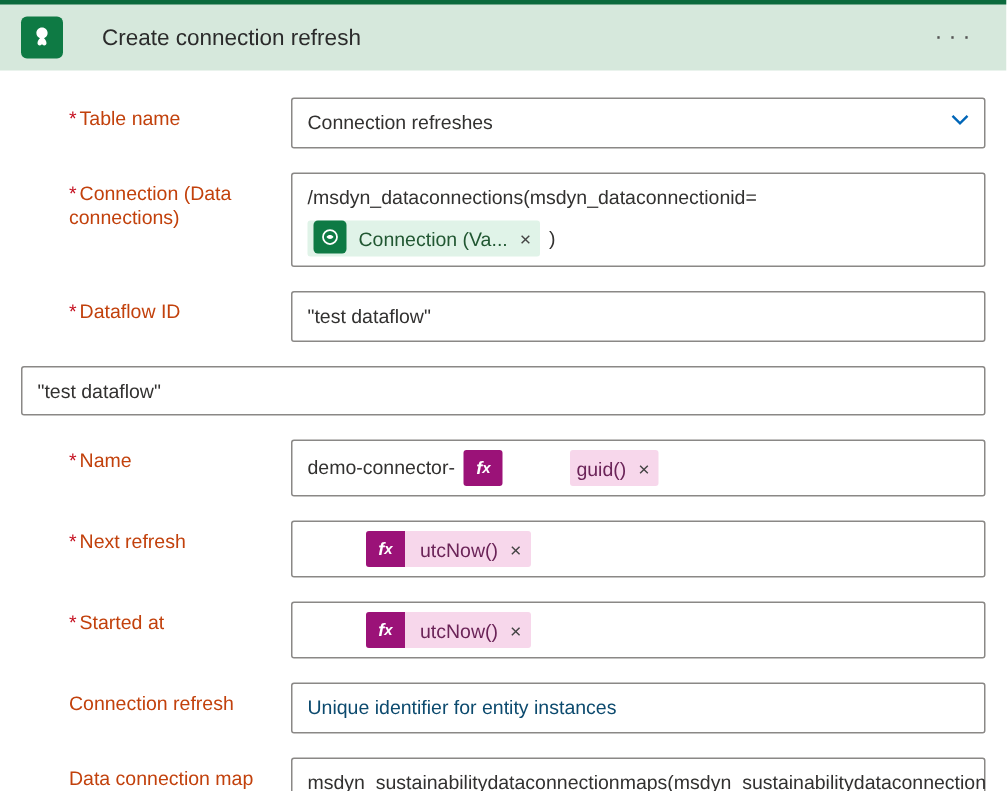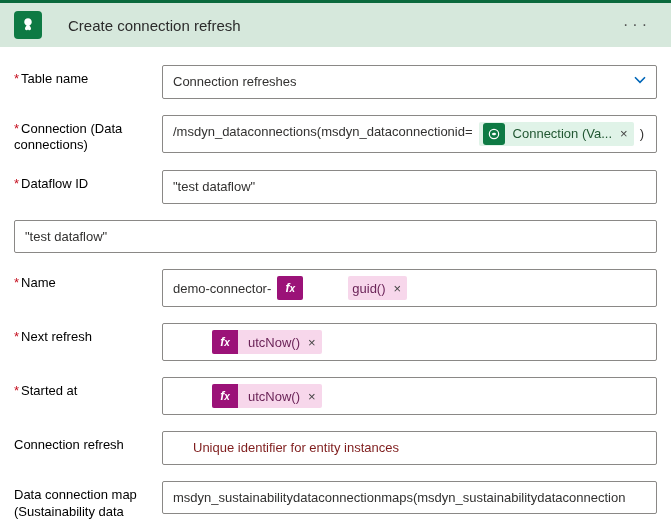--- a/index.html
+++ b/index.html
@@ -24,21 +24,21 @@
     background: #0e7a44;
     border-radius: 4px;
     display: flex; align-items: center; justify-content: center;
   }
   .header .logo svg { width: 18px; height: 18px; }
   .header .title { font-size: 15px; color: #2b2b2b; flex:1; }
   .header .dots { letter-spacing: 4px; font-size: 16px; color: #555; padding: 0 6px; cursor:pointer; }
 
   .body { padding: 18px 14px 8px 14px; }
   .row { display: flex; align-items: flex-start; margin-bottom: 16px; }
-  .label-col { width: 148px; flex: 0 0 148px; padding-top: 6px; font-size: 13px; color: #000000; line-height: 1.3; }
+  .label-col { width: 148px; flex: 0 0 148px; padding-top: 6px; font-size: 13px; color: #c2410c; line-height: 1.3; margin-left: 32px; }
   .req::before { content: "*"; color: #c50f1f; margin-right: 2px; }
   .field-col { flex: 1; min-width: 0; }
 
   .fieldbox {
     border: 1px solid #8a8886;
     border-radius: 2px;
     padding: 6px 10px;
     min-height: 32px;
     display: flex;
     flex-wrap: wrap;
@@ -47,25 +47,25 @@
     font-size: 13px;
     line-height: 1.5;
     background:#fff;
     position: relative;
   }
   .fieldbox.select { padding-right: 14px; }
   .chevron {
     position: absolute; right: 8px; top: 50%; transform: translateY(-50%);
   }
   .chevron svg { width: 16px; height: 16px; }
-  .placeholder { color: #7f1d1d; margin-left: 20px; }
+  .placeholder { color: #0c4a6e; }
 
   .token {
     display: inline-flex;
-    align-items: center;
+    align-items: flex-end;
     border-radius: 2px;
     padding: 2px 6px 2px 4px;
     gap: 6px;
     font-size: 13px;
     height: 24px;
   }
   .token .tclose { cursor:pointer; font-size: 13px; color:#444; margin-left:2px; }
   .token.dyn { background: #e0f3e8; color:#215732; }
   .token.dyn .ticon {
     width: 22px; height: 22px; background:#0e7a44; border-radius:3px;

